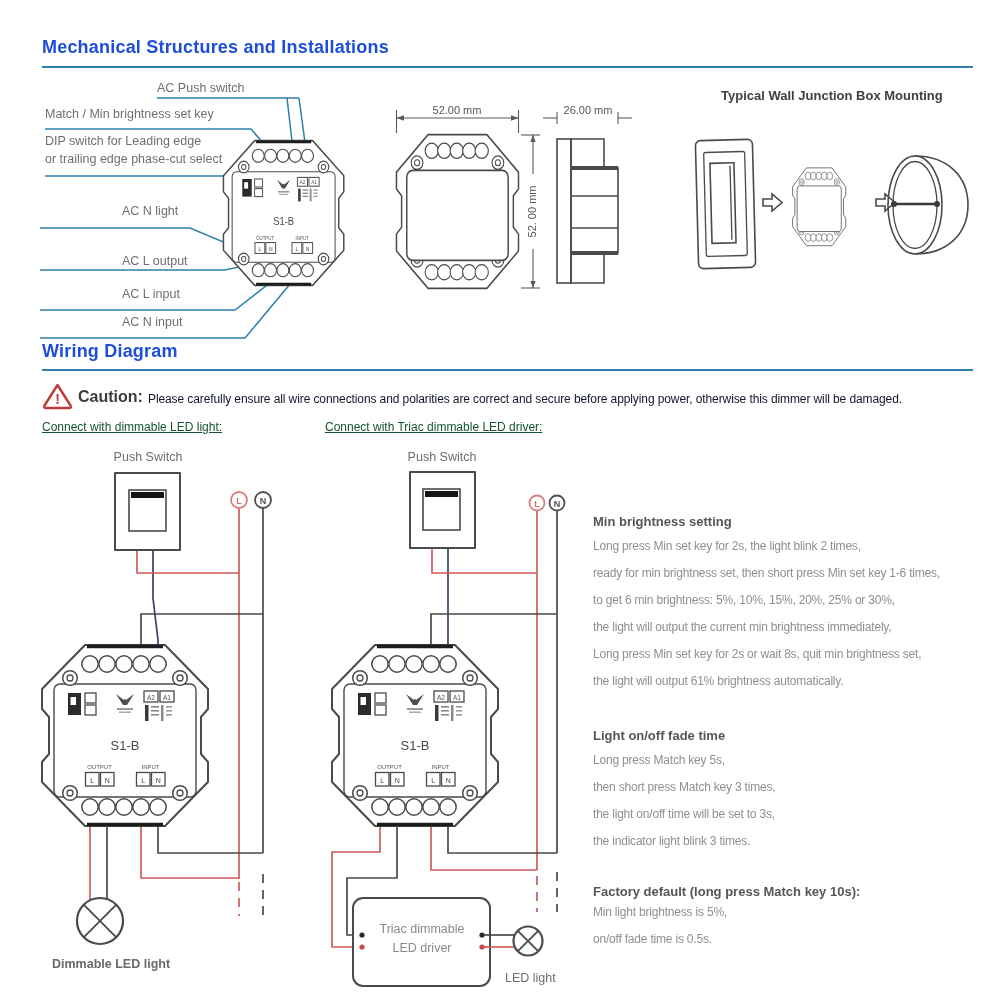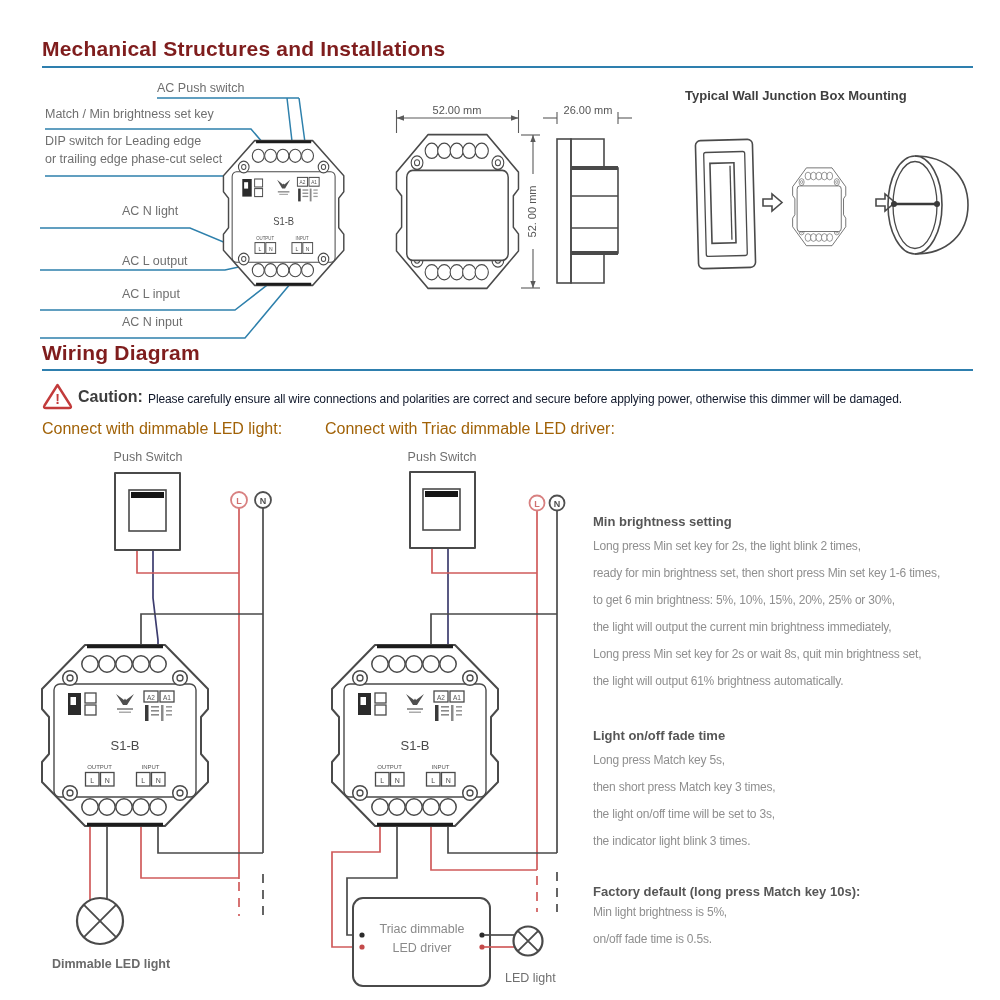--- a/index.html
+++ b/index.html
@@ -1,27 +1,27 @@
 <!DOCTYPE html>
 <html><head>
 <meta charset="utf-8">
 <style>
   html,body{margin:0;padding:0;background:#fff;}
   .page{position:relative;width:1000px;height:1000px;background:#fff;
         font-family:"Liberation Sans",sans-serif;overflow:hidden;}
   .abs{position:absolute;}
-  .sec-title{font-size:21px;font-weight:bold;color:#7f1d1d;letter-spacing:.2px;white-space:nowrap;}
+  .sec-title{font-size:18px;font-weight:bold;color:#1d4ed8;letter-spacing:.2px;white-space:nowrap;}
   .rule{height:2px;background:#2e7fae;}
   .callout-label{font-size:12.5px;color:#6f6f6f;white-space:nowrap;}
-  .mount-title{font-size:13px;font-weight:bold;color:#3f3f3f;white-space:nowrap;}
+  .mount-title{font-size:13px;font-weight:bold;color:#3f3f3f;white-space:nowrap;margin-left:36px;}
   .dim-label{font-size:11px;color:#555;background:#fff;text-align:center;white-space:nowrap;}
   .dim-label.vert{transform:rotate(-90deg);transform-origin:0 0;}
   .caution-label{font-size:16px;font-weight:bold;color:#3d3d3d;white-space:nowrap;}
   .caution-text{font-size:12px;color:#0f172a;white-space:nowrap;letter-spacing:-.1px;}
-  .connect-label{font-size:16px;color:#a16207;white-space:nowrap;}
+  .connect-label{font-size:12px;color:#14532d;white-space:nowrap;text-decoration:underline;}
   .gray-label{font-size:12.5px;color:#6f6f6f;white-space:nowrap;}
   .dark-label{font-size:12.5px;font-weight:bold;color:#6a6a6a;white-space:nowrap;}
   .note-title{font-size:13px;font-weight:bold;color:#565656;white-space:nowrap;}
   .note-line{font-size:12px;color:#8f8f8f;line-height:27px;white-space:nowrap;letter-spacing:-.2px;}
   .driver-text{font-size:12.5px;color:#8a8a8a;text-align:center;line-height:19px;white-space:nowrap;}
   svg text{font-family:"Liberation Sans",sans-serif;}
   .dev-outline{fill:#fff;stroke:#4a4a4a;stroke-width:2;stroke-linejoin:round;}
   .panel{fill:#fff;stroke:#4a4a4a;stroke-width:1.4;}
   .panel2{fill:#fff;stroke:#4a4a4a;stroke-width:2;}
   .thin{fill:none;stroke:#4a4a4a;stroke-width:1.3;}

